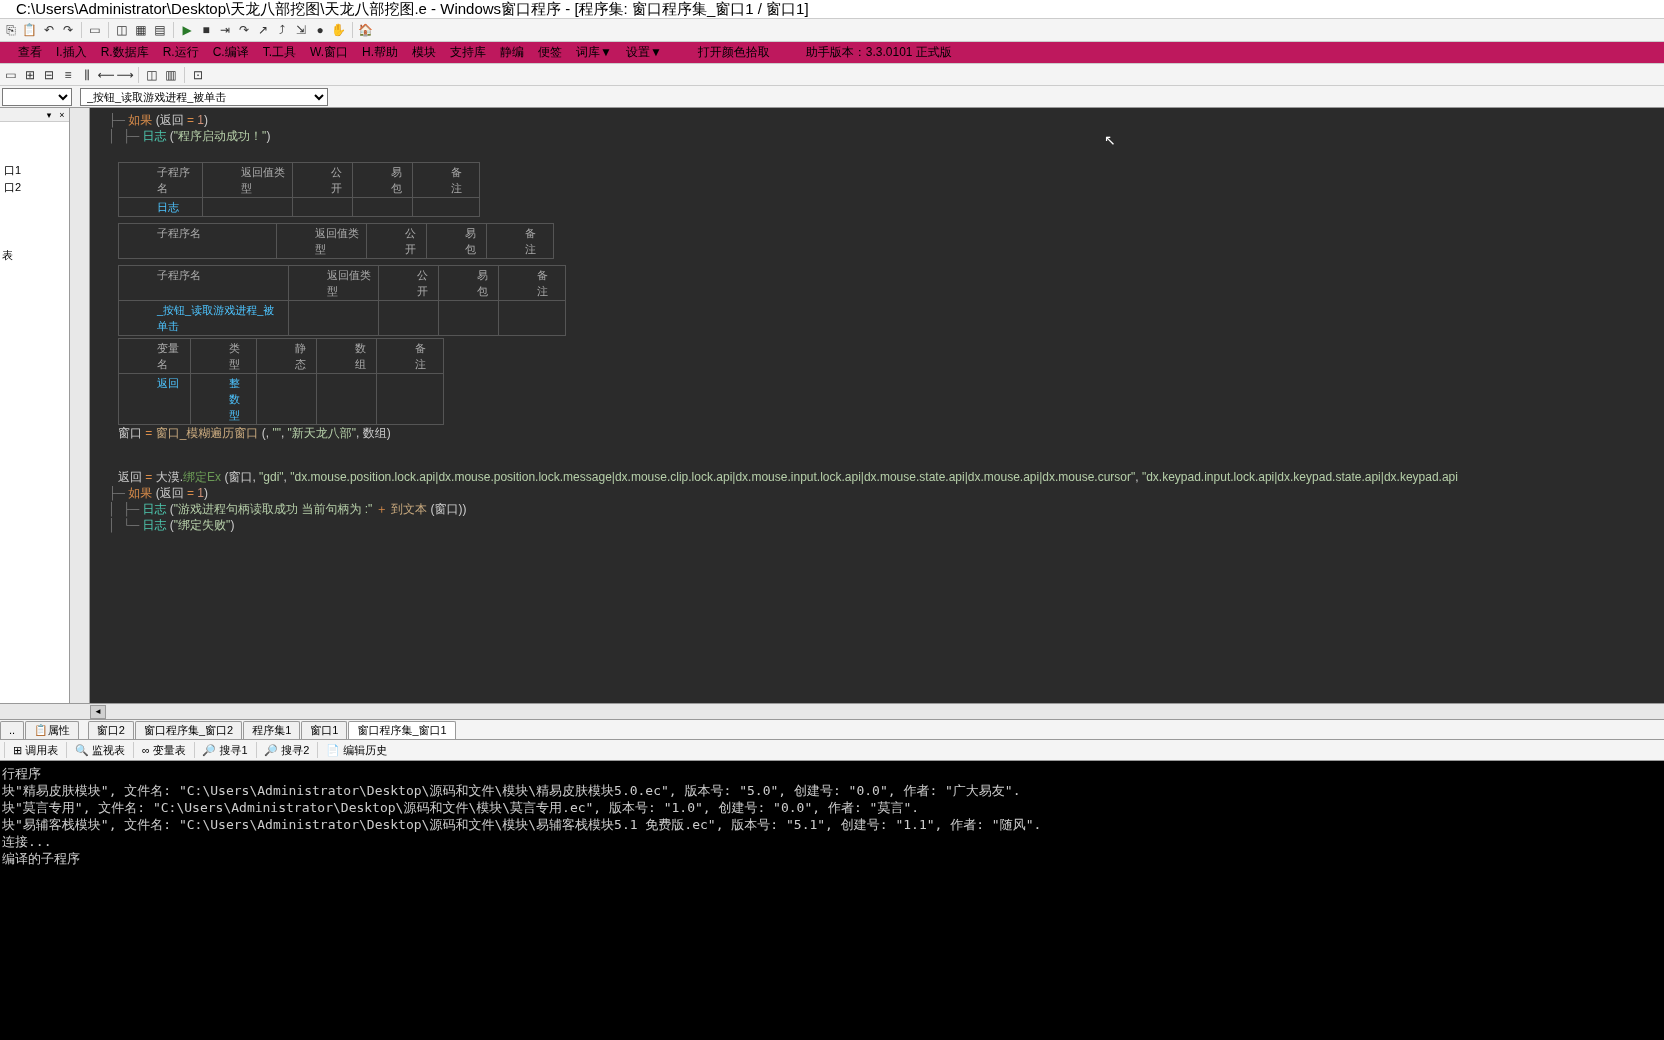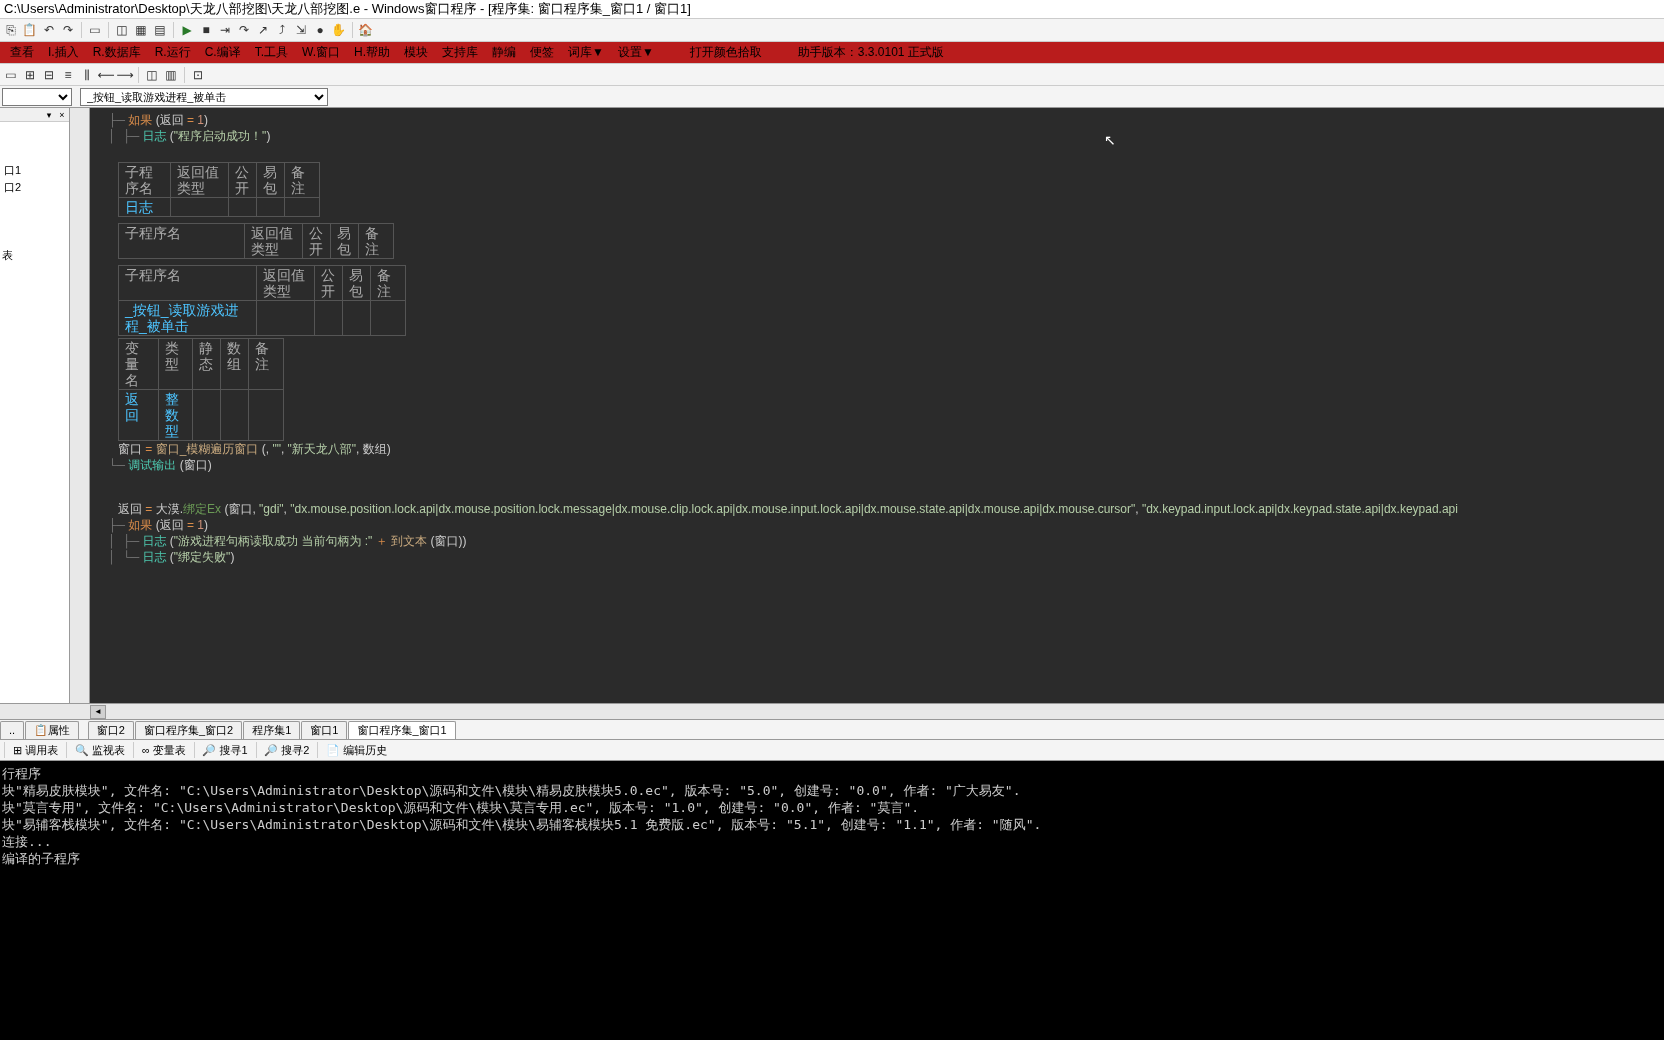--- a/index.html
+++ b/index.html
@@ -1,21 +1,21 @@
 <!DOCTYPE html>
 <html><head>
 <meta charset="utf-8">
 <style>
 * { margin:0; padding:0; box-sizing:border-box; font-family:"Microsoft YaHei",SimSun,Arial,sans-serif; }
 body { background:#f0f0f0; width:1664px; height:1040px; overflow:hidden; font-size:12px; }
-.titlebar { height:18px; background:#fff; padding:2px 4px; font-size:13px; color:#000; display:flex; align-items:center; }
+.titlebar { height:18px; background:#fff; padding:2px 16px; font-size:15px; color:#000; display:flex; align-items:center; }
 .toolbar1 { height:24px; background:#f4f4f4; border-top:1px solid #ccc; border-bottom:1px solid #ccc; display:flex; align-items:center; padding:0 2px; gap:1px;}
 .tb-btn { width:18px; height:18px; display:flex; align-items:center; justify-content:center; cursor:pointer; color:#333;}
 .tb-sep { width:1px; height:16px; background:#ccc; margin:0 3px; }
-.menubar { height:22px; background:#b91c1c; border-bottom:1px solid #ccc; display:flex; align-items:center; padding:0 4px; gap:2px;}
+.menubar { height:22px; background:#be185d; border-bottom:1px solid #ccc; display:flex; align-items:center; padding:0 12px; gap:2px;}
 .menu-item { padding:2px 6px; cursor:pointer; font-size:12px; color:#000;}
 .toolbar2 { height:22px; background:#f4f4f4; border-bottom:1px solid #ccc; display:flex; align-items:center; padding:0 2px; gap:1px;}
 .combo-row { height:22px; background:#f4f4f4; border-bottom:1px solid #999; display:flex; align-items:center; gap:8px; padding:0 2px;}
 .combo { height:18px; border:1px solid #7a7a7a; background:#fff; font-size:11px; padding:0 2px; }
 .main { display:flex; height:595px; }
 .sidebar { width:70px; background:#fff; border-right:1px solid #999; display:flex; flex-direction:column; position:relative;}
 .side-header { height:14px; background:#f0f0f0; border-bottom:1px solid #ccc; display:flex; justify-content:flex-end; align-items:center; gap:1px; padding-right:1px;}
 .side-x { width:12px; height:12px; font-size:9px; display:flex; align-items:center; justify-content:center; cursor:pointer;}
 .side-tree { flex:1; padding:4px 2px; font-size:11px; background:#fff;}
 .side-tree div { padding:1px 2px; cursor:pointer; }
@@ -24,21 +24,21 @@
 .editor { flex:1; background:#2b2b2b; color:#ccc; font-family:Consolas,monospace; font-size:12px; padding:4px 8px; overflow:hidden; position:relative; line-height:16px;}
 .kw-orange { color:#d98c4a; }
 .kw-teal { color:#4ec9b0; }
 .kw-str { color:#b5cea8; }
 .kw-beige { color:#c8a97e; }
 .kw-num { color:#ce9178; }
 .kw-green { color:#6a9955; }
 .kw-cyan { color:#4dc4ff; }
 .lt { color:#777; }
 .ln { white-space:pre; }
-.tbl-cell { border-right:1px solid #555; padding:1px 6px; color:#aaa; font-size:14px; min-height:16px;}
+.tbl-cell { border-right:1px solid #555; padding:1px 6px; color:#aaa; font-size:11px; min-height:16px;margin-left:32px;}
 .tbl-cell:last-child { border-right:none; }
 .tblrow { display:flex; }
 .tbl-wrap { display:inline-block; border:1px solid #555; }
 .tbl-wrap .tblrow { border-bottom:1px solid #555; }
 .tbl-wrap .tblrow:last-child { border-bottom:none; }
 .tabstrip { height:20px; background:#f4f4f4; border-top:1px solid #999; display:flex; align-items:center;}
 .tab-btn { display:flex; align-items:center; padding:0 8px; height:18px; border:1px solid #999; border-bottom:none; background:#f0f0f0; font-size:11px; margin-right:1px; cursor:pointer; border-radius:2px 2px 0 0;}
 .tab-btn.active { background:#fff; font-weight:normal;}
 .bottom-tools { height:22px; background:#f4f4f4; border-top:1px solid #999; border-bottom:1px solid #999; display:flex; align-items:center; padding:0 2px;}
 .bt-item { display:flex; align-items:center; gap:3px; padding:0 6px; font-size:11px; cursor:pointer; }
@@ -201,21 +201,20 @@
  <div class="tblrow">
   <div class="tbl-cell" style="width:40px;"><span class="kw-cyan">返回</span></div>
   <div class="tbl-cell" style="width:34px;"><span class="kw-cyan">整数型</span></div>
   <div class="tbl-cell" style="width:28px;"></div>
           <div class="tbl-cell" style="width:28px;"></div>
           <div class="tbl-cell" style="width:34px;"></div>
  </div>
 </div>
 
 <div class="ln" style="margin-left:20px;"><span>窗口 </span><span class="kw-orange">= </span><span class="kw-beige">窗口_模糊遍历窗口</span><span> (, </span><span class="kw-str">""</span><span>, </span><span class="kw-str">"新天龙八部"</span><span>, 数组)</span></div>
-<div class="ln"><span class="lt">   └─ </span><span class="kw-teal">调试输出</span><span> (窗口)</span></div>
 <div style="height:28px;"></div>
 <div class="ln" style="margin-left:20px;"><span>返回 </span><span class="kw-orange">= </span><span>大漠.</span><span class="kw-green">绑定Ex</span><span> (窗口, </span><span class="kw-str">"gdi"</span><span>, </span><span class="kw-str">"dx.mouse.position.lock.api|dx.mouse.position.lock.message|dx.mouse.clip.lock.api|dx.mouse.input.lock.api|dx.mouse.state.api|dx.mouse.api|dx.mouse.cursor"</span><span>, </span><span class="kw-str">"dx.keypad.input.lock.api|dx.keypad.state.api|dx.keypad.api</span></div>
 <div class="ln"><span class="lt">   ├─ </span><span class="kw-orange">如果</span><span> (返回 </span><span class="kw-orange">= </span><span class="kw-num">1</span><span>)</span></div>
 <div class="ln"><span class="lt">   │  ├─ </span><span class="kw-teal">日志</span><span> (</span><span class="kw-str">"游戏进程句柄读取成功 当前句柄为 :"</span><span class="kw-orange"> ＋ </span><span class="kw-beige">到文本</span><span> (窗口))</span></div>
 <div class="ln"><span class="lt">   │  └─ </span><span class="kw-teal">日志</span><span> (</span><span class="kw-str">"绑定失败"</span><span>)</span></div>
 
   </div>
 </div>
 
 <div class="scrollh">

